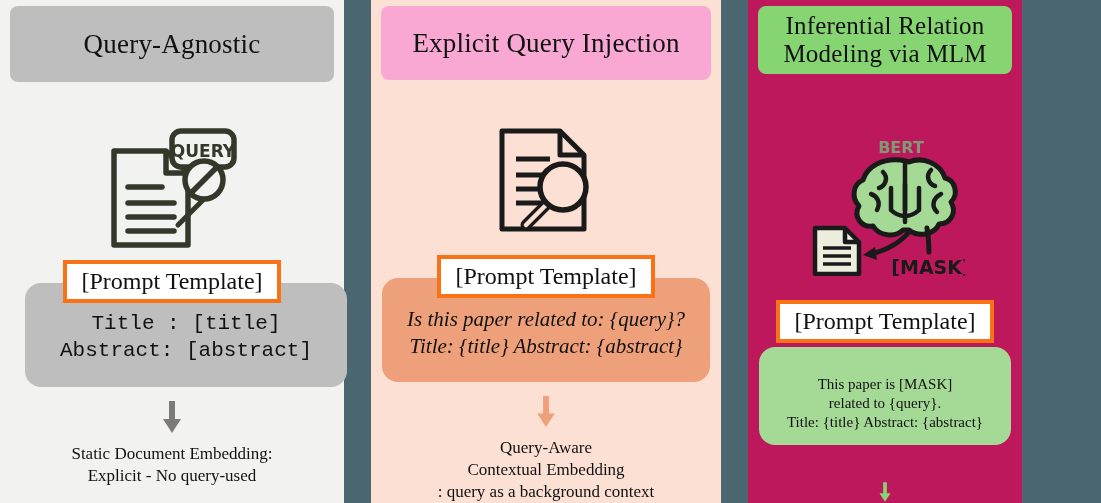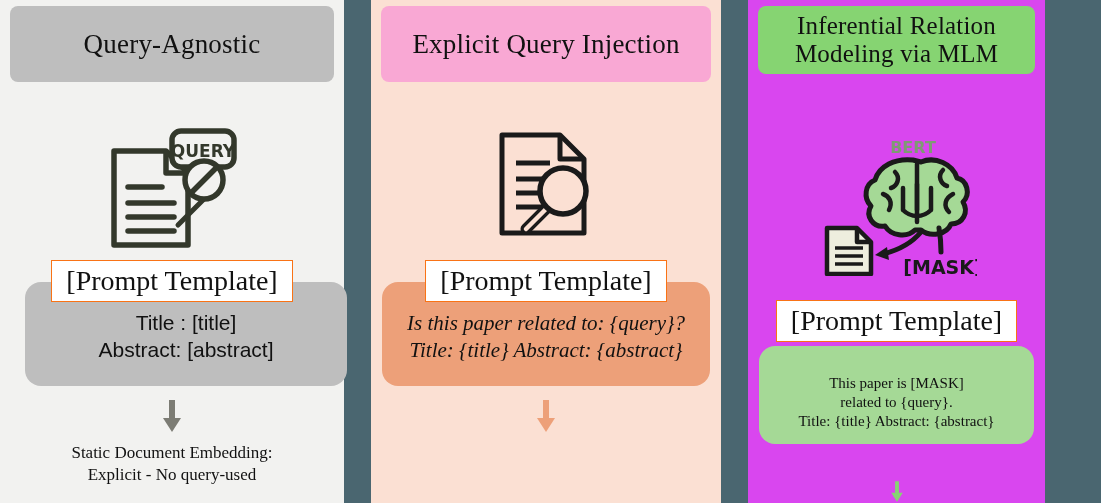--- a/index.html
+++ b/index.html
@@ -28,21 +28,21 @@
   .panel {
     position: relative;
     display: flex;
     flex-direction: column;
     align-items: center;
     box-sizing: border-box;
   }
   .panel-1 { width: 344px; background: #f2f2f0; }
   .panel-gap { width: 27px; background: #4a6670; flex: none; }
   .panel-2 { width: 350px; background: #fbe0d3; }
-  .panel-3 { width: 297px; background: #d946ef; gap: 24px; }
+  .panel-3 { width: 274px; background: #be185d; gap: 24px; }
 
   
   .header {
     margin-top: 6px;
     width: calc(100% - 20px);
     border-radius: 8px;
     text-align: center;
     display: flex;
     align-items: center;
     justify-content: center;
@@ -66,42 +66,42 @@
     justify-content: center;
     width: 100%;
     margin-top: 38px;
   }
 
   
   .prompt-tag {
     position: relative;
     z-index: 5;
     background: #ffffff;
-    border: 1px solid #f97316;
+    border: 4px solid #f97316;
     padding: 2px 14px 3px 14px;
-    font-size: 28px;
+    font-size: 24px;
     color: #111;
     white-space: nowrap;
     line-height: 1.25;
     margin-bottom: -20px;
   }
 
   
   .prompt-box {
     border-radius: 16px;
     width: calc(100% - 22px);
     box-sizing: border-box;
     text-align: center;
     padding: 28px 8px 18px 8px;
     color: #111;
     line-height: 1.28;
     position: relative;
     z-index: 1;
   }
-  .panel-1 .prompt-box { background: #bebebe; min-height: 104px; font-family: Liberation Sans, sans-serif; font-size: 21px; margin-left: 28px; }
+  .panel-1 .prompt-box { background: #bebebe; min-height: 104px; font-family: Liberation Mono, monospace; font-size: 21px; margin-left: 28px; }
   .panel-2 .prompt-box { background: #eda079; min-height: 104px; font-size: 21px; font-style: italic; }
   .panel-3 .prompt-box { background: #a5d996; min-height: 98px; font-size: 15px; }
 
   .prompt-line { display: block; }
 
   
   .arrow {
     margin-top: 12px;
     width: 22px;
     height: 36px;
@@ -204,20 +204,25 @@
     <div class="prompt-box">
       <span class="prompt-line">Is this paper related to: {query}?</span>
       <span class="prompt-line">Title: {title} Abstract: {abstract}</span>
     </div>
 
     <svg class="arrow" viewBox="0 0 22 36">
       <line x1="11" y1="2" x2="11" y2="22" stroke="#eda079" stroke-width="6"></line>
       <polygon points="2,20 20,20 11,34" fill="#eda079"></polygon>
     </svg>
 
+    <div class="outcome">
+      <span class="outcome-line">Query-Aware</span>
+      <span class="outcome-line">Contextual Embedding</span>
+      <span class="outcome-line">: query as a background context</span>
+    </div>
   </div>
 
   <div class="panel-gap"></div>
 
   <div class="panel panel-3">
 
     <div class="header">
       <span class="header-title">
         <span>Inferential Relation</span><br>
         <span>Modeling via MLM</span>

